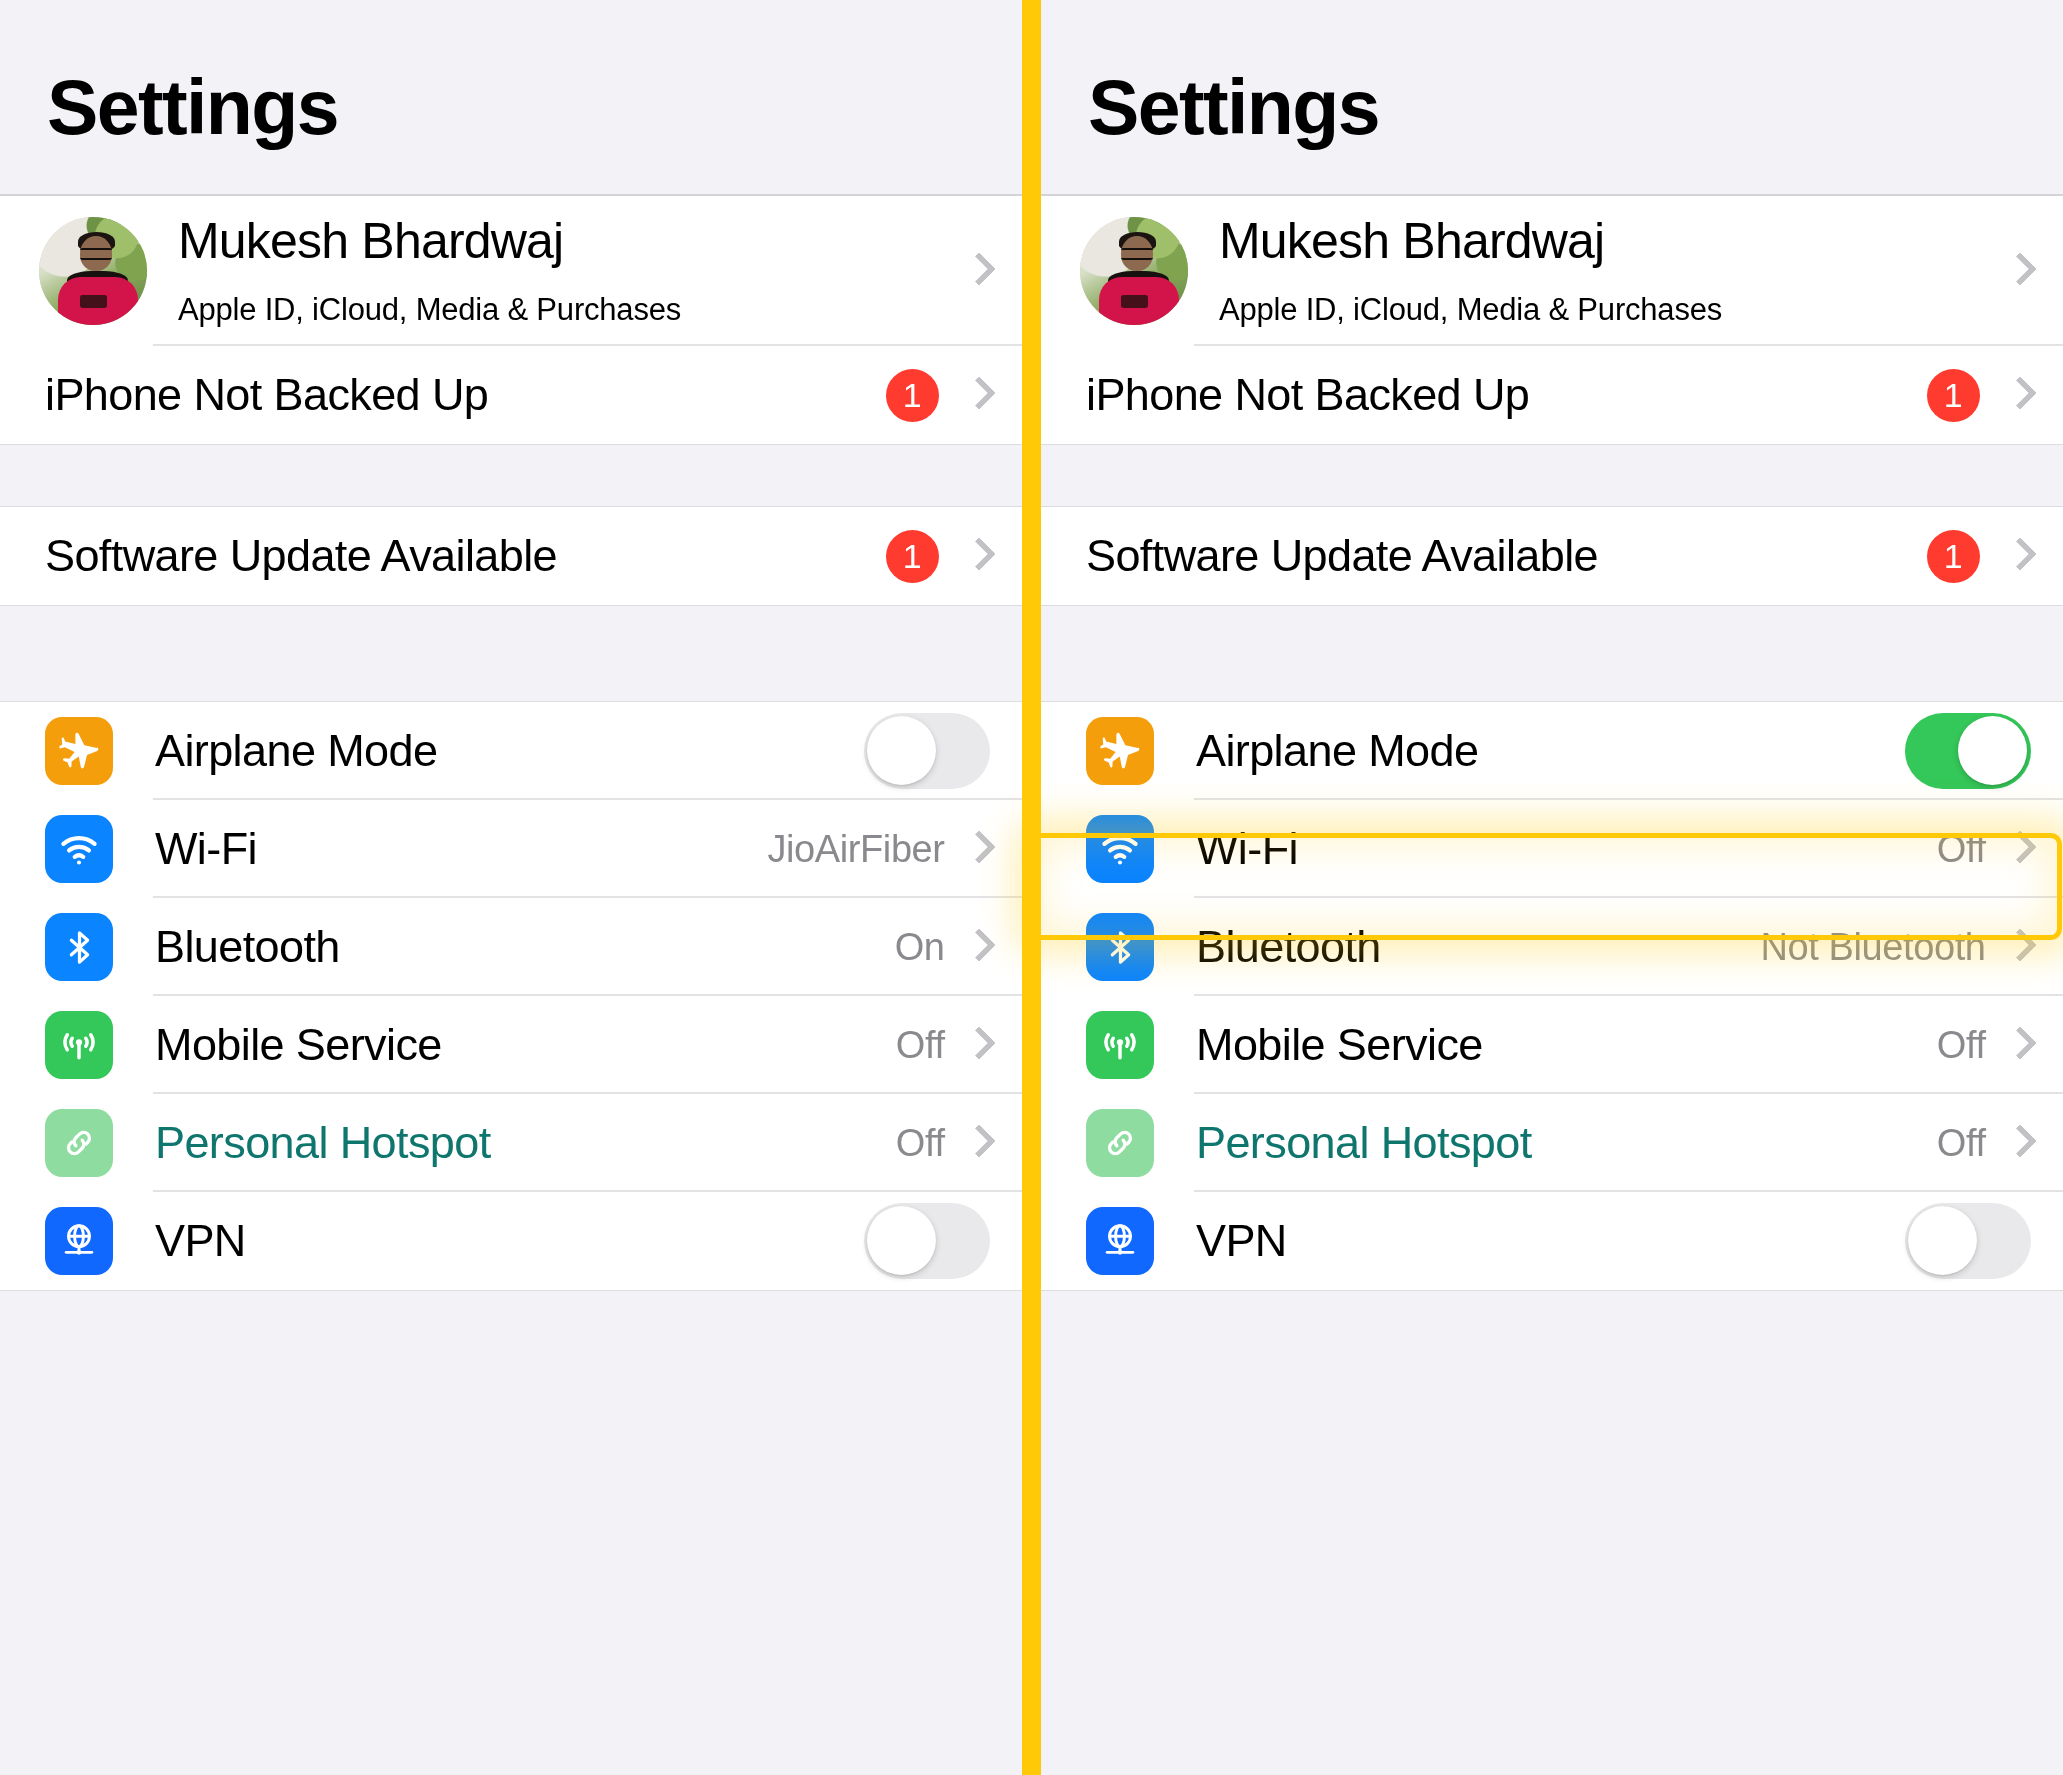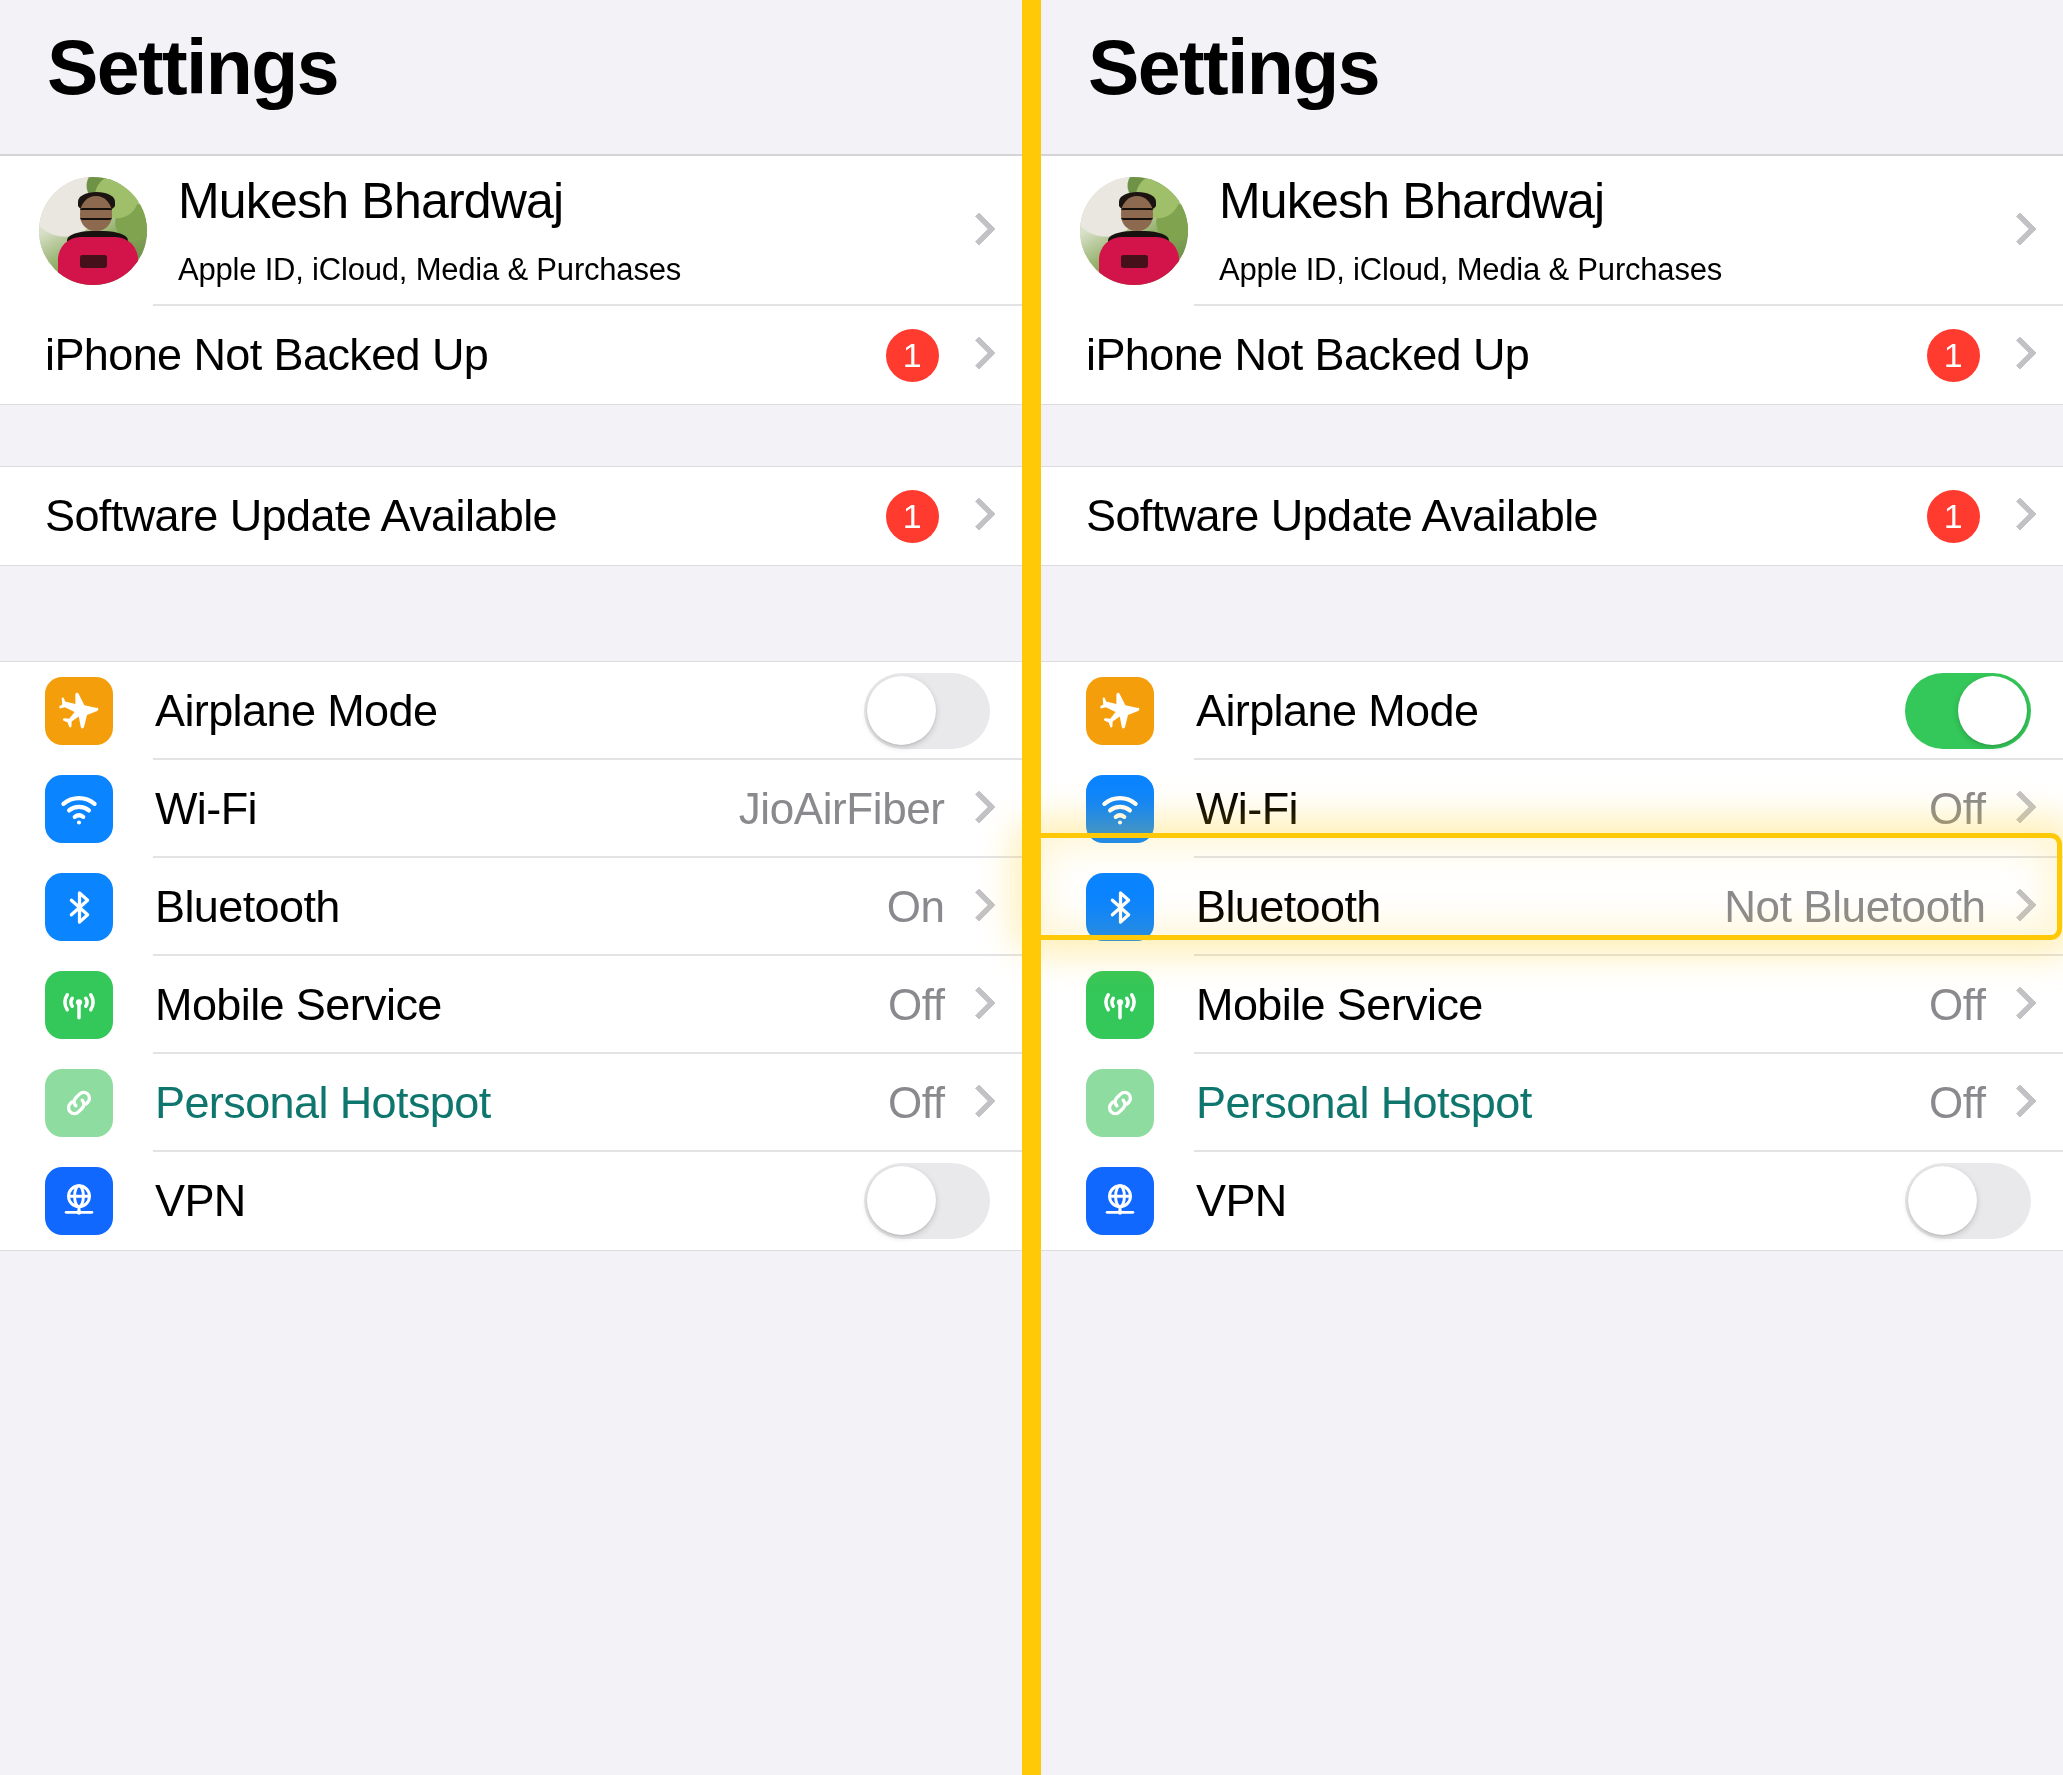--- a/index.html
+++ b/index.html
@@ -41,21 +41,21 @@
     top: 0;
     left: 1022px;
     width: 19.3px;
     height: 1775px;
     background: #FFC907;
     z-index: 40;
   }
 
   
   .hdr {
-    height: 156px;
+    height: 196px;
     background: #f2f2f7;
     box-sizing: border-box;
     position: relative;
     padding-left: 39px;
   }
   .hdr-title {
     position: absolute;
     left: 47px;
     bottom: 50px;
     font-size: 77px;
@@ -188,21 +188,21 @@
     font-size: 45px;
     color: #000;
     letter-spacing: -0.6px;
     white-space: nowrap;
   }
   .row-label.dim { color: #0f766e; }
 
   .spacer { flex: 1 1 auto; }
 
   .row-value {
-    font-size: 44px;
+    font-size: 38px;
     color: #8a8a8e;
     letter-spacing: -0.4px;
     margin-right: 21px;
     white-space: nowrap;
   }
 
   .badge {
     width: 53px; height: 53px;
     border-radius: 50%;
     background: #FF3B30;

